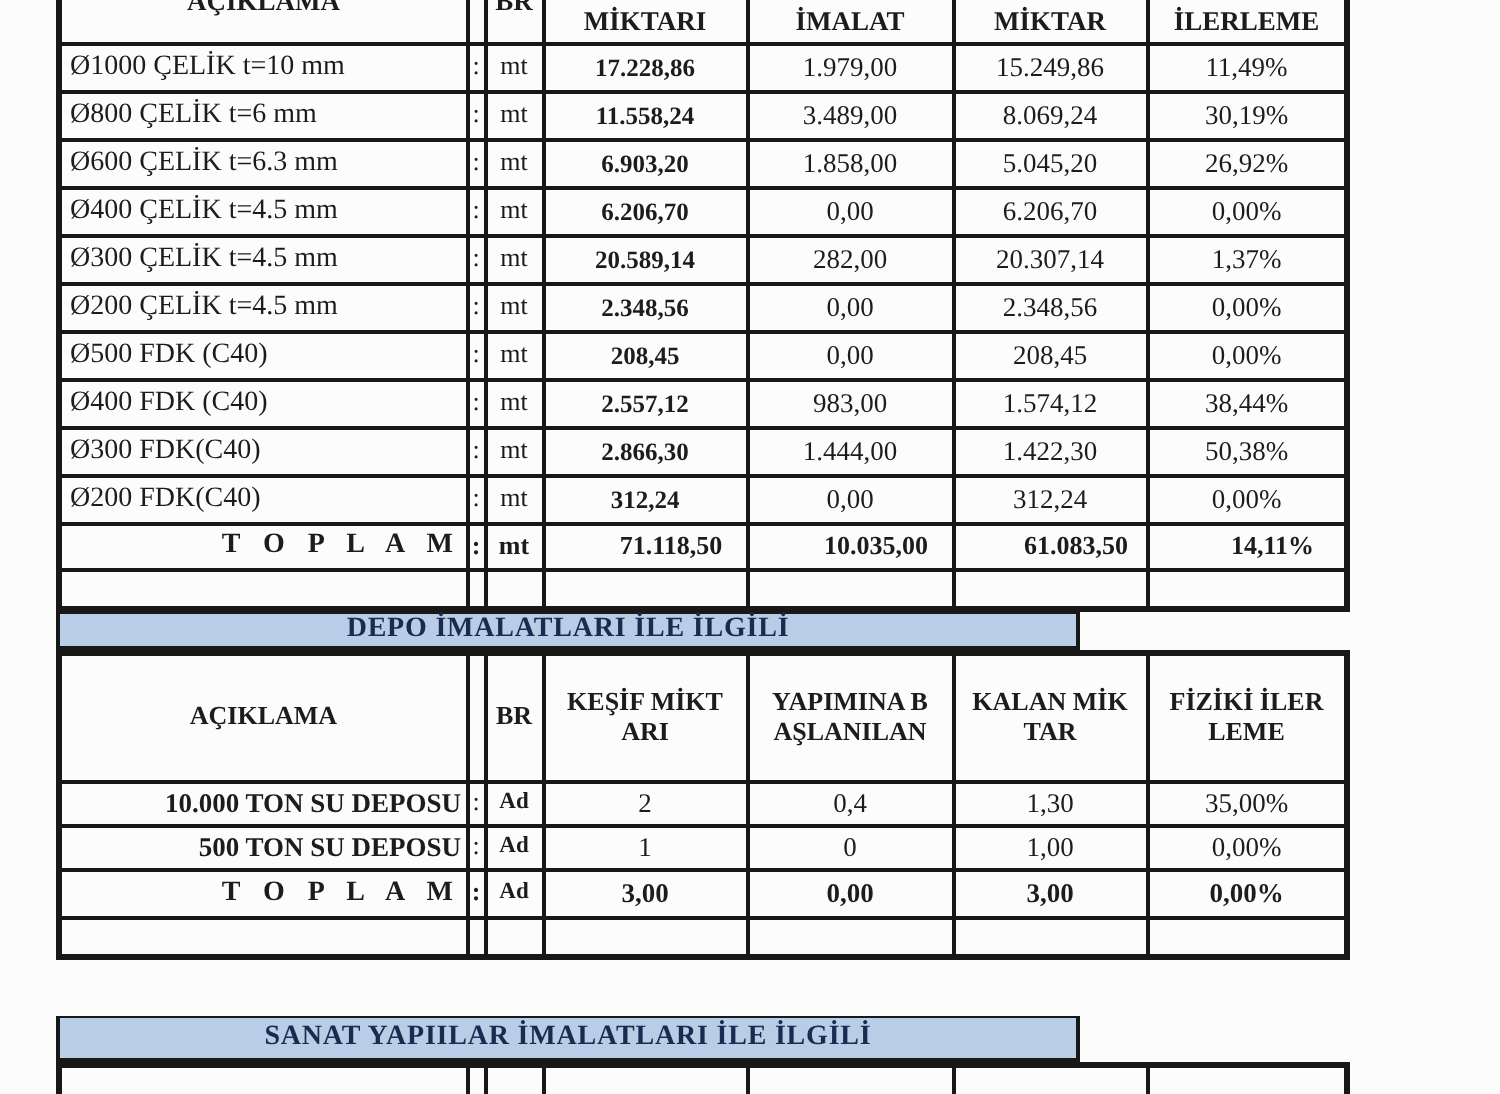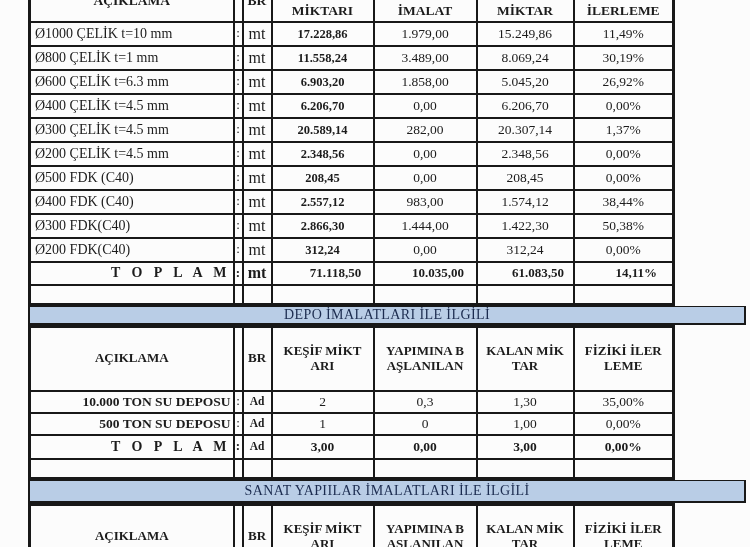--- a/index.html
+++ b/index.html
@@ -24,36 +24,36 @@
   col.c-kalan{width:97px;} col.c-fiziki{width:100px;}
 
   
   tr.headA{height:46px;}
   tr.headA th{font-weight:bold;vertical-align:bottom;padding-bottom:2px;font-size:13.5px;}
   tr.headA th.h-desc, tr.headA th.h-br{padding-bottom:12px;}
 
   tr.rowA{height:24px;margin-left:16px;}
   td.desc{text-align:left;padding-left:4px;font-size:14px;}
   td.colon{font-size:13px;padding:0;}
-  td.unit{font-size:16px;}
+  td.unit{font-size:13px;}
   td.kesif{font-weight:bold;font-size:12.5px;}
   tr.total{height:23px;}
   tr.total td{font-weight:bold;}
   tr.total td.desc{text-align:right;letter-spacing:4px;padding-right:2px;font-size:14px;}
   tr.total td.num{font-size:13px;padding-left:28px;}
   tr.spacer{height:20px;}
 
   .banner{
-    width:718px;box-sizing:border-box;height:19px;
+    width:512px;box-sizing:border-box;height:19px;
     background:#b9cde6;border:2px solid #181818;border-top-width:1px;
     display:flex;align-items:center;justify-content:center;
-    font-weight:normal;font-size:14px;color:#1b2b4f;letter-spacing:0.4px;
+    font-weight:bold;font-size:14px;color:#1b2b4f;letter-spacing:0.4px;
     white-space:nowrap;
   }
-  .banner.sanat{height:23px;}
+  .banner.sanat{height:23px;margin-top:28px;}
 
   
   tr.headB{height:64px;}
   tr.headB th{font-weight:bold;font-size:13px;white-space:normal;line-height:1.15;}
   tr.headB th .wrapbox{display:inline-block;width:82px;word-break:break-all;}
   tr.rowB{height:22px;}
   td.desc-b{text-align:right;padding-left:3px;font-weight:bold;font-size:13.5px;}
   td.unit-b{font-weight:bold;font-size:11.5px;}
   tr.totalB{height:24px;}
   tr.totalB td{font-weight:bold;}
@@ -88,21 +88,21 @@
     <tr class="rowA">
       <td class="desc">Ø1000 ÇELİK t=10 mm</td>
       <td class="colon">:</td>
       <td class="unit">mt</td>
       <td class="kesif">17.228,86</td>
       <td>1.979,00</td>
       <td>15.249,86</td>
       <td>11,49%</td>
     </tr>
     <tr class="rowA">
-      <td class="desc">Ø800 ÇELİK t=1 mm</td>
+      <td class="desc">Ø800 ÇELİK t=6 mm</td>
       <td class="colon">:</td>
       <td class="unit">mt</td>
       <td class="kesif">11.558,24</td>
       <td>3.489,00</td>
       <td>8.069,24</td>
       <td>30,19%</td>
     </tr>
     <tr class="rowA">
       <td class="desc">Ø600 ÇELİK t=6.3 mm</td>
       <td class="colon">:</td>
@@ -216,21 +216,21 @@
       <th><span class="wrapbox">KEŞİF MİKTARI</span></th>
       <th><span class="wrapbox">YAPIMINA BAŞLANILAN</span></th>
       <th><span class="wrapbox">KALAN MİKTAR</span></th>
       <th><span class="wrapbox">FİZİKİ İLERLEME</span></th>
     </tr>
     <tr class="rowB">
       <td class="desc-b">10.000 TON SU DEPOSU</td>
       <td class="colon">:</td>
       <td class="unit-b">Ad</td>
       <td>2</td>
-      <td>0,3</td>
+      <td>0,4</td>
       <td>1,30</td>
       <td>35,00%</td>
     </tr>
     <tr class="rowB">
       <td class="desc-b">500 TON SU DEPOSU</td>
       <td class="colon">:</td>
       <td class="unit-b">Ad</td>
       <td>1</td>
       <td>0</td>
       <td>1,00</td>

